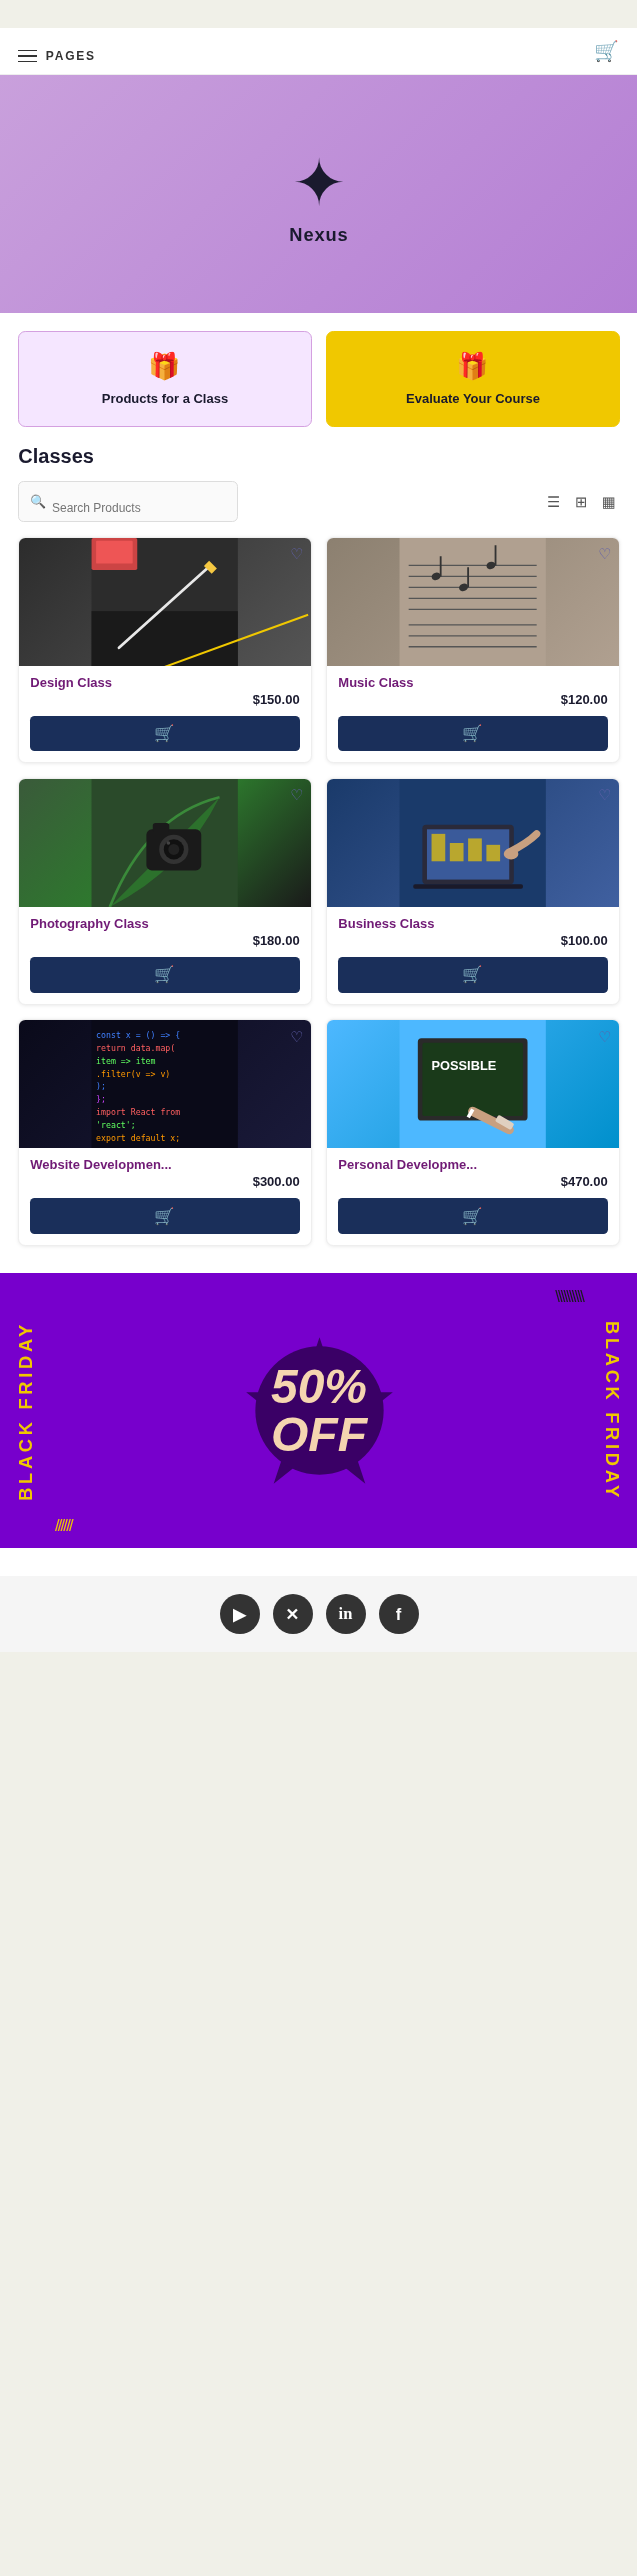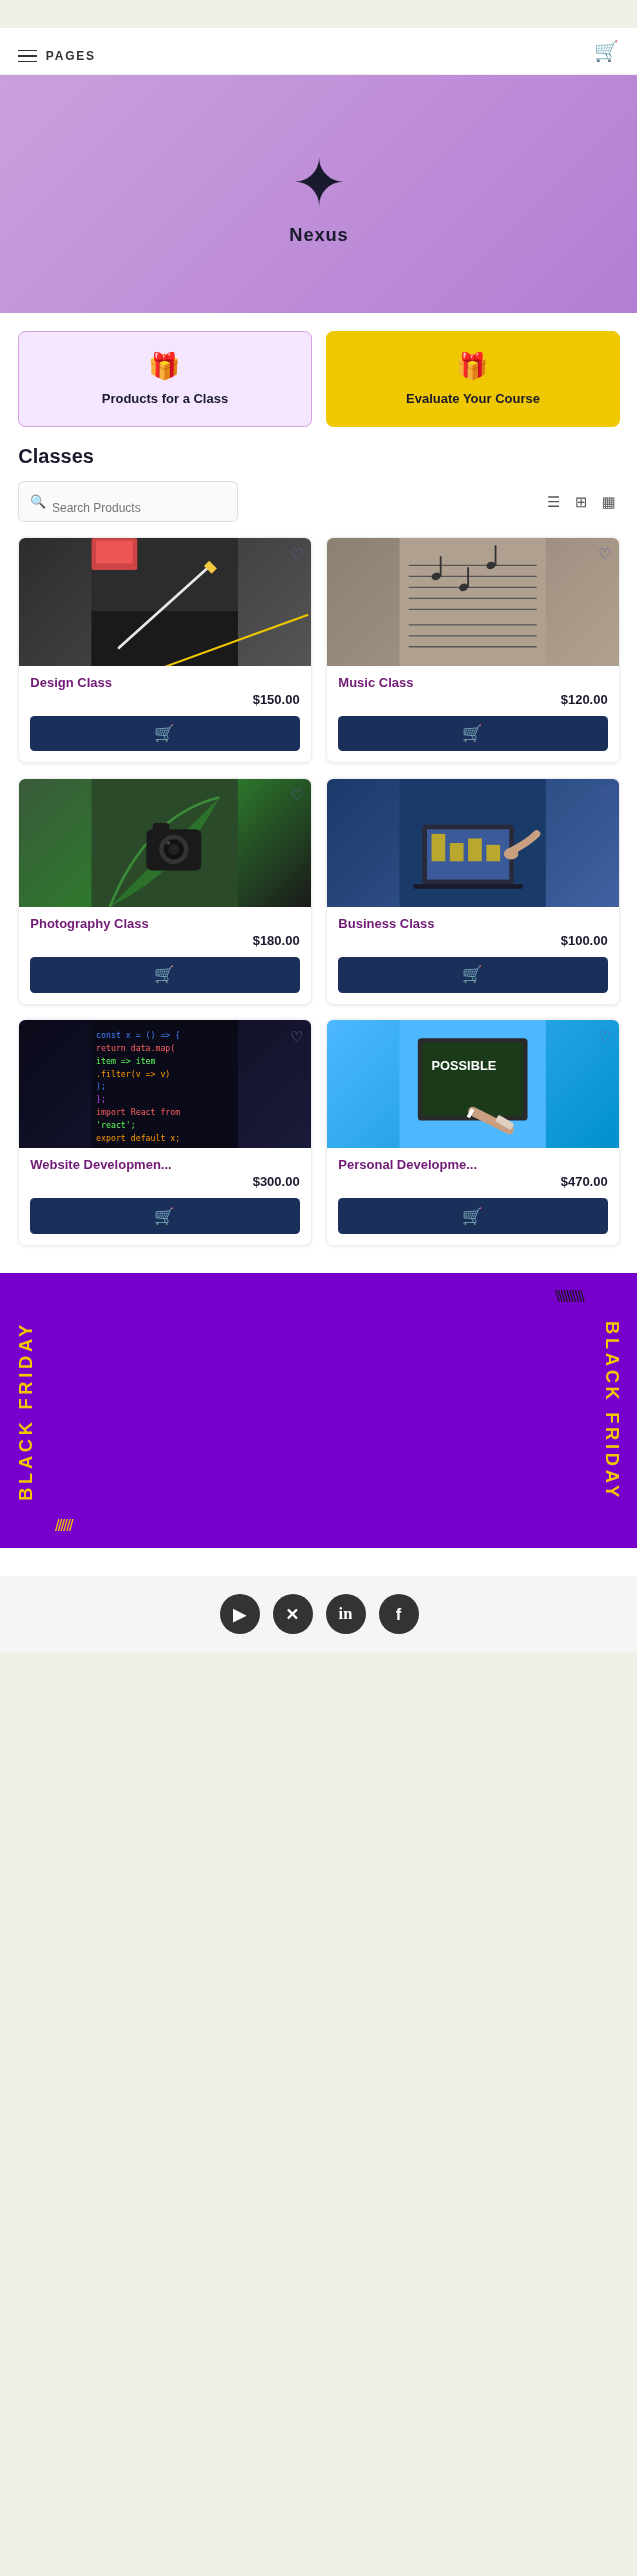--- a/index.html
+++ b/index.html
@@ -608,20 +608,31 @@
     <div class="black-friday-banner">
       <div class="bf-decorations">
         <div class="bf-slash-top-right">\\\\\\\\\\</div>
         <div class="bf-slash-bottom-left">//////</div>
       </div>
 
       <div style="position:absolute;left:14.7px;top:0;bottom:0;display:flex;align-items:center;justify-content:center;">
         <span style="writing-mode:vertical-rl;transform:rotate(180deg);font-size:18.3px;font-weight:900;color:#f0c800;letter-spacing:3.7px;text-transform:uppercase;">BLACK FRIDAY</span>
       </div>
 
+      <div class="bf-center">
+        <div style="position:relative;width:165px;height:165px;display:flex;align-items:center;justify-content:center;">
+          <svg width="165" height="165" viewBox="0 0 180 180" xmlns="http://www.w3.org/2000/svg" style="position:absolute;top:0;left:0;">
+            <polygon points="90,10 110,70 170,70 120,110 140,170 90,130 40,170 60,110 10,70 70,70" fill="#3a0066"></polygon>
+            <circle cx="90" cy="90" r="70" fill="#3a0066"></circle>
+          </svg>
+          <div style="position:relative;z-index:5;text-align:center;">
+            <div style="font-size:48px;font-weight:900;color:#f5d5b0;line-height:1;font-style:italic;">50% OFF</div>
+          </div>
+        </div>
+      </div>
 
       <div style="position:absolute;right:14.7px;top:0;bottom:0;display:flex;align-items:center;justify-content:center;">
         <span style="writing-mode:vertical-lr;font-size:18.3px;font-weight:900;color:#f0c800;letter-spacing:3.7px;text-transform:uppercase;">BLACK FRIDAY</span>
       </div>
     </div>
 
   </div>
 
 </div>
 

